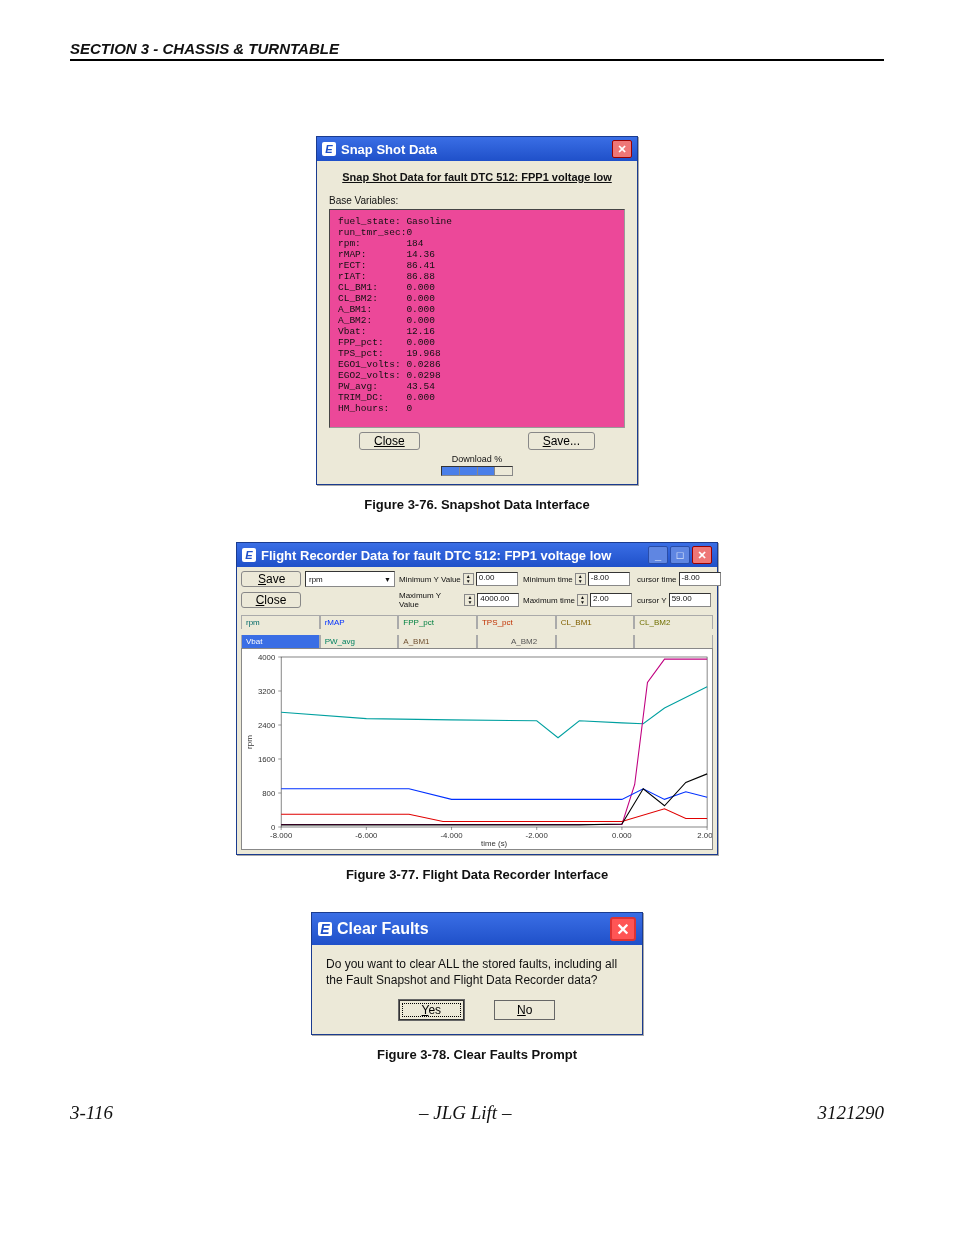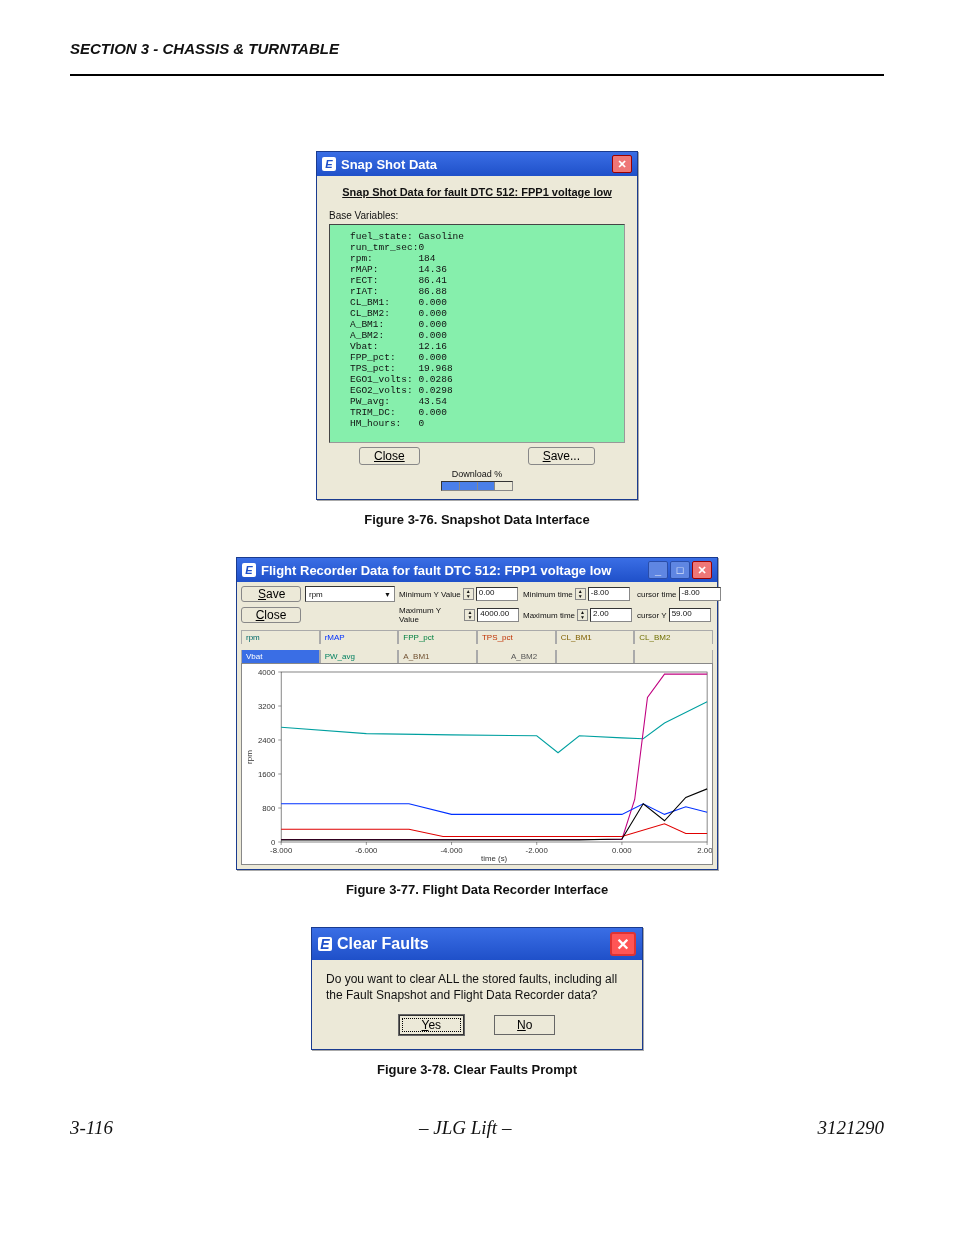--- a/index.html
+++ b/index.html
@@ -10,21 +10,21 @@
     color: #111;
     width: 954px;
     box-sizing: border-box;
     background: #fff;
   }
   .section-header {
     font-style: italic;
     font-weight: bold;
     font-size: 15px;
     border-bottom: 2px solid #000;
-    padding-bottom: 17px;
+    padding-bottom: 2px;
     margin-bottom: 75px;
   }
   .caption {
     text-align: center;
     font-weight: bold;
     margin: 12px 0 30px 0;
     font-size: 13px;
   }
   .footer {
     display: flex;
@@ -70,22 +70,22 @@
     padding: 10px 12px 8px 12px;
   }
   .snapshot-title {
     text-align:center; font-weight:bold; text-decoration:underline;
     font-size:11px; margin-bottom:12px;
   }
   .vars-row { display:flex; gap:14px;flex-direction:column; }
   .vars-col { flex:1; }
   .vars-label { font-size:10px; margin-bottom:3px; }
   .vars-box {
-    background:#86efac; border:1px inset #999; height:205px;
-    padding:6px 20px; font-family:"Courier New",monospace;
+    background:#ec4899; border:1px inset #999; height:205px;
+    padding:6px 8px; font-family:"Courier New",monospace;
     font-size:9.5px; white-space:pre; overflow:hidden;
   }
   .snapshot-btns {
     display:flex; justify-content:space-between; padding:4px 30px 0;
   }
   .ui-btn {
     background:#ece9d8; border:1px solid #888; border-radius:3px;
     padding:1px 14px; font-size:12px;
   }
   .ui-btn u { text-decoration: underline; }

